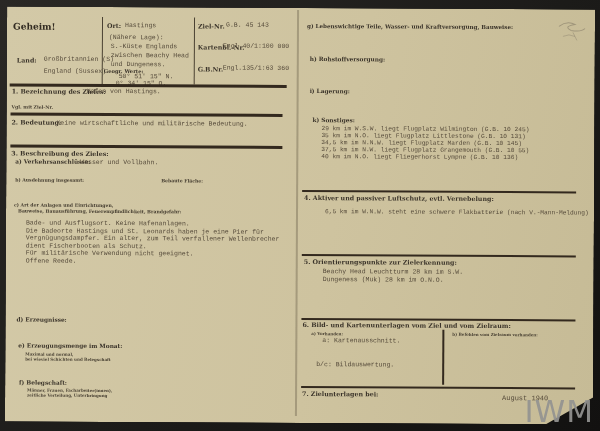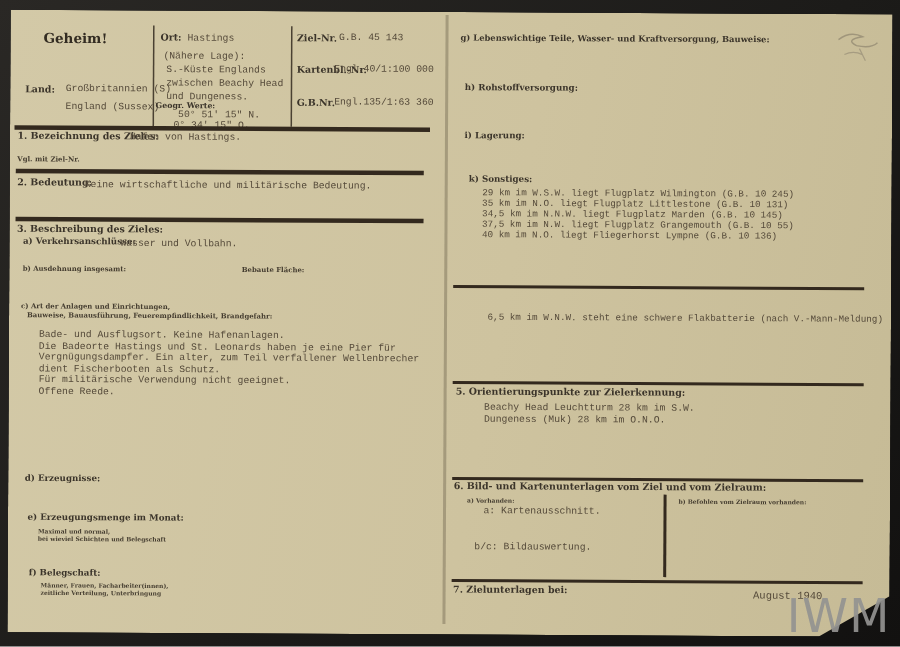--- a/index.html
+++ b/index.html
@@ -22,21 +22,21 @@
   .geheim{font-family:"DejaVu Serif",serif;font-weight:bold;font-size:9px;color:#332c22;}
   .iwm{position:absolute;right:6px;bottom:2px;font-family:"DejaVu Sans",sans-serif;
        font-size:31px;color:#939391;letter-spacing:1px;opacity:.92;}
   .fold{position:absolute;left:290px;top:2px;width:1.5px;height:406px;background:rgba(70,58,42,.30);}
 </style>
 </head>
 <body>
 
 <div class="card">
 
-  <div class="abs geheim" style="left:22px;top:15px;">Geheim!</div>
+  <div class="abs geheim" style="left:6px;top:15px;">Geheim!</div>
   <div class="abs lbl" style="left:10px;top:50px;">Land:</div>
   <div class="abs typed" style="left:37px;top:49px;">Großbritannien (S)</div>
   <div class="abs typed" style="left:37px;top:61px;">England (Sussex)</div>
 
   <div class="vr" style="left:95px;top:10px;width:1px;height:67px;"></div>
 
   <div class="abs lbl" style="left:100px;top:15px;">Ort:</div>
   <div class="abs typed" style="left:118px;top:15px;">Hastings</div>
   <div class="abs typed" style="left:102px;top:27px;">(Nähere Lage):</div>
   <div class="abs typed" style="left:104px;top:36px;">S.-Küste Englands</div>
@@ -95,20 +95,21 @@
   <div class="abs lbl" style="left:303px;top:48px;font-size:5.8px;">h) Rohstoffversorgung:</div>
   <div class="abs lbl" style="left:303px;top:80px;font-size:5.8px;">i) Lagerung:</div>
   <div class="abs lbl" style="left:306px;top:109px;font-size:5.8px;">k) Sonstiges:</div>
   <div class="abs typed" style="left:315px;top:117px;font-size:6.2px;">29 km im W.S.W. liegt Flugplatz Wilmington (G.B. 10 245)</div>
   <div class="abs typed" style="left:315px;top:124px;font-size:6.2px;">35 km im N.O. liegt Flugplatz Littlestone (G.B. 10 131)</div>
   <div class="abs typed" style="left:315px;top:131px;font-size:6.2px;">34,5 km im N.N.W. liegt Flugplatz Marden (G.B. 10 145)</div>
   <div class="abs typed" style="left:315px;top:138px;font-size:6.2px;">37,5 km im N.W. liegt Flugplatz Grangemouth (G.B. 10 55)</div>
   <div class="abs typed" style="left:315px;top:145px;font-size:6.2px;">40 km im N.O. liegt Fliegerhorst Lympne (G.B. 10 136)</div>
 
   <div class="hr" style="left:296px;top:182px;width:274px;height:2px;"></div>
+  <div class="abs lbl" style="left:298px;top:186px;">4. Aktiver und passiver Luftschutz, evtl. Vernebelung:</div>
   <div class="abs typed" style="left:319px;top:200px;font-size:6.2px;">6,5 km im W.N.W. steht eine schwere Flakbatterie (nach V.-Mann-Meldung)</div>
 
   <div class="hr" style="left:296px;top:246px;width:274px;height:2px;"></div>
   <div class="abs lbl" style="left:298px;top:250px;">5. Orientierungspunkte zur Zielerkennung:</div>
   <div class="abs typed" style="left:317px;top:260px;">Beachy Head Leuchtturm 28 km im S.W.</div>
   <div class="abs typed" style="left:317px;top:268px;">Dungeness (Muk) 28 km im O.N.O.</div>
 
   <div class="hr" style="left:296px;top:310px;width:274px;height:2px;"></div>
   <div class="abs lbl" style="left:297px;top:313px;">6. Bild- und Kartenunterlagen vom Ziel und vom Zielraum:</div>
   <div class="abs lbl-sm" style="left:306px;top:323px;font-size:4px;">a) Vorhanden:</div>

